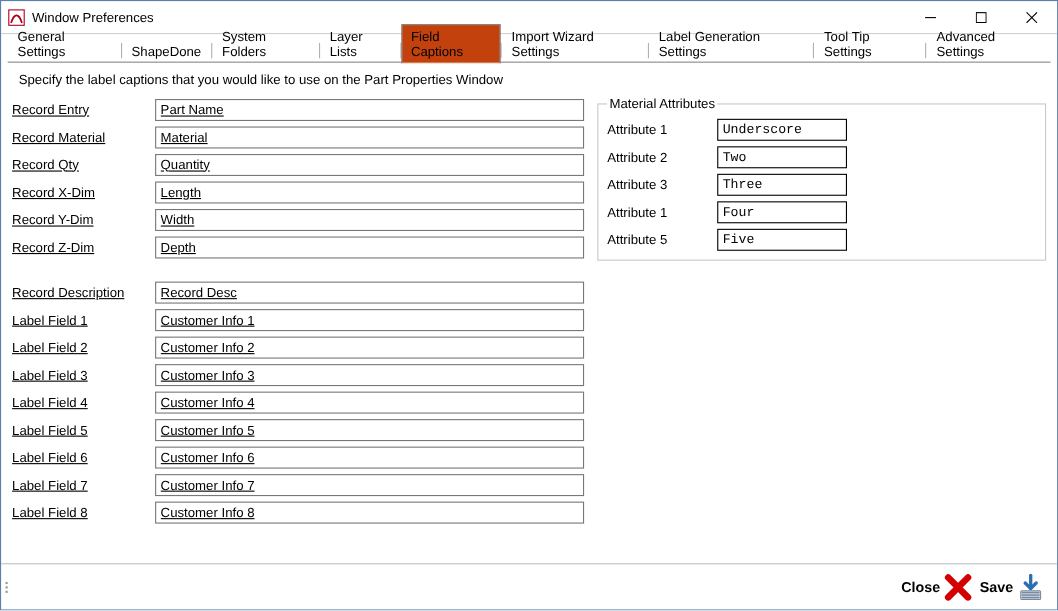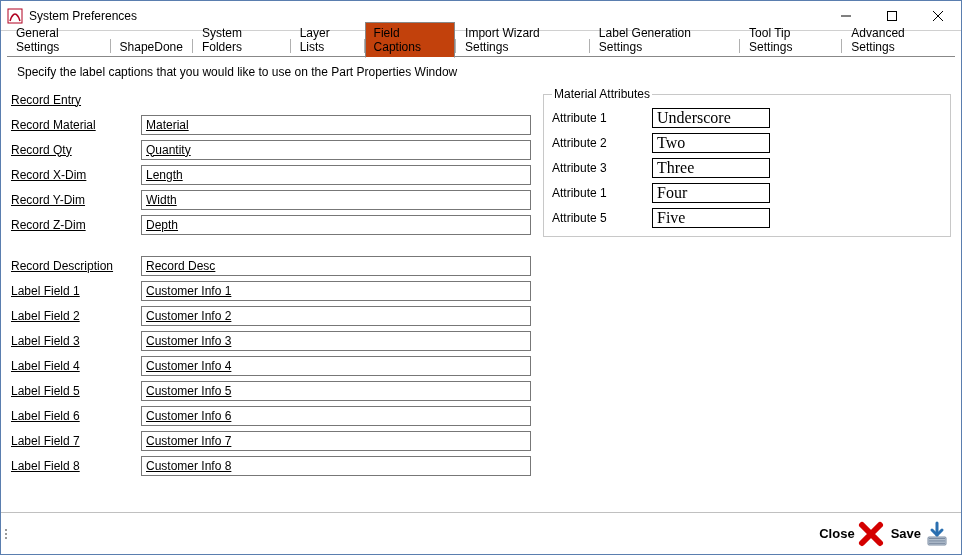--- a/index.html
+++ b/index.html
@@ -21,40 +21,40 @@
   .left-col { width:520px;}
   .row { display:flex; align-items:center; height:25px;text-decoration:underline;}
   .row .lbl { width:130px; font-size:12px; padding-left:0;}
   .row input.text { flex:1 1 auto; height:20px; border:1px solid #777; font-size:12px; padding:1px 4px; font-family:inherit;}
   .gap { height:16px;}
   .right-col { flex:1 1 auto; padding-left:4px;}
   fieldset.attrs { border:1px solid #c8c8c8; padding:4px 8px 6px 8px; margin:0;}
   fieldset.attrs legend{ font-size:12px; padding:0 2px;}
   .arow { display:flex; align-items:center; height:25px;}
   .arow .albl { width:100px; font-size:12px;}
-  .arow input.short { width:118px; height:20px; border:1px solid #000; font-size:16px; padding:1px 4px; font-family:Liberation Serif, serif;}
+  .arow input.short { width:118px; height:20px; border:1px solid #000; font-size:12px; padding:1px 4px; font-family:Liberation Mono, monospace;}
   .footer { height:42px; border-top:1px solid #c0c0c0; display:flex; align-items:center; justify-content:flex-end; padding:0 8px 0 4px; gap:2px;}
   .footer .handle { width:6px; align-self:stretch; display:flex; flex-direction:column; justify-content:center; gap:2px; margin-right:auto;}
   .footer .handle span{ width:2px; height:2px; background:#999;}
   .fbtn { display:flex; align-items:center; font-size:13px; font-weight:bold; cursor:pointer; padding:2px 2px;}
   .fbtn svg{ margin-left:2px;}
 </style>
 </head>
 <body>
 
 <div class="window">
 
   <div class="titlebar">
     <span class="icon">
       <svg width="16" height="16" viewBox="0 0 16 16">
         <rect x="1" y="1" width="14" height="14" fill="#fff" stroke="#b00020"></rect>
         <path d="M3 13 C5 6 8 6 8 6 C8 6 11 6 13 13" fill="none" stroke="#b00020" stroke-width="1.5"></path>
       </svg>
     </span>
-    <span class="title">System Preferences</span>
+    <span class="title">Window Preferences</span>
     <span class="spacer"></span>
     <div class="win-btn">
       <svg width="10" height="10" viewBox="0 0 10 10">
           <path d="M0 5 H10" stroke="#000" stroke-width="1"></path>
         </svg>
     </div>
     <div class="win-btn">
       <svg width="10" height="10" viewBox="0 0 10 10">
           <rect x="0.5" y="0.5" width="9" height="9" fill="none" stroke="#000"></rect>
         </svg>
@@ -86,20 +86,21 @@
       <div class="tab-sep"></div>
       <div class="tab">Advanced Settings</div>
     </div>
 
   <div class="content">
     <div class="desc">Specify the label captions that you would like to use on the Part Properties Window</div>
     <div class="columns">
       <div class="left-col" id="left-col">
           <div class="row">
             <div class="lbl">Record Entry</div>
+            <input type="text" class="text" value="Part Name" style="">
           </div>
           <div class="row">
             <div class="lbl">Record Material</div>
             <input type="text" class="text" value="Material" style="">
           </div>
           <div class="row">
             <div class="lbl">Record Qty</div>
             <input type="text" class="text" value="Quantity" style="">
           </div>
           <div class="row">

